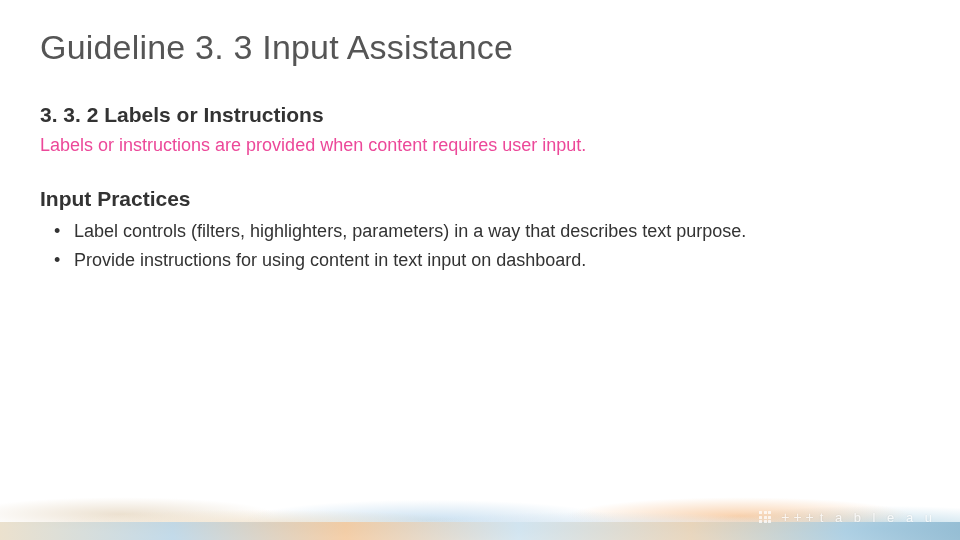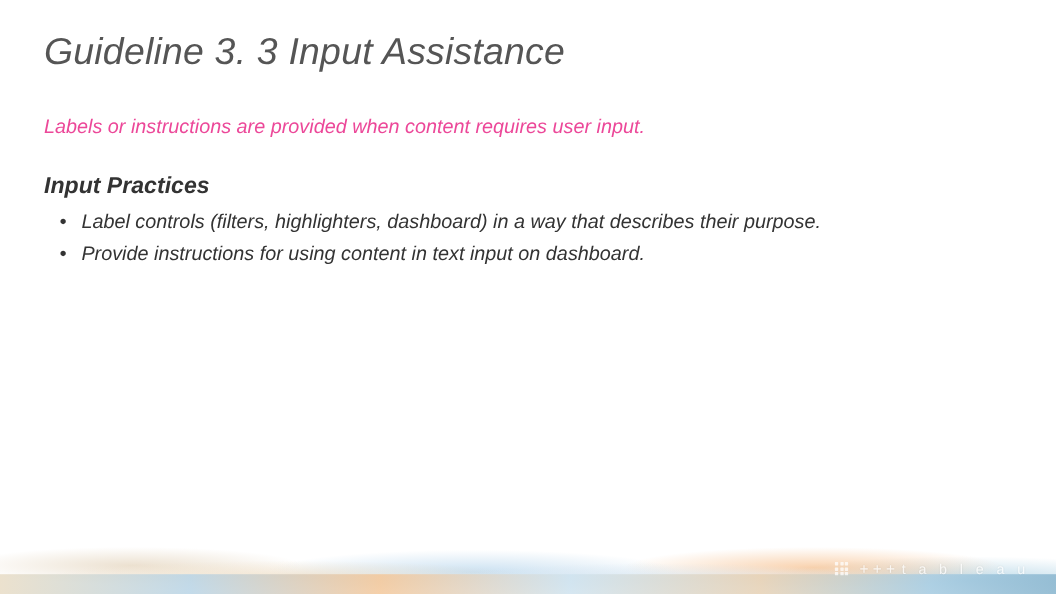--- a/index.html
+++ b/index.html
@@ -1,18 +1,18 @@
 <!DOCTYPE html>
 <html><head>
 <meta charset="utf-8">
 <style>
   * { margin: 0; padding: 0; box-sizing: border-box; }
   html, body { width: 960px; height: 540px; overflow: hidden; font-family: Arial, Helvetica, sans-serif; background: #ffffff; }
   .slide { position: relative; width: 960px; height: 540px; }
-  .content { padding: 28px 24px 0 40px; font-style: italic; }
+  .content { padding: 28px 24px 0 40px; }
   .title { font-size: 34px; font-weight: 400; color: #555555; margin-bottom: 36px; letter-spacing: 0.2px; }
   .section-heading { font-size: 21px; font-weight: 700; color: #333333; margin-bottom: 6px; }
   .desc { font-size: 18px; color: #ec4899; margin-bottom: 30px; line-height: 1.35; }
   .subheading { font-size: 21px; font-weight: 700; color: #333333; margin-bottom: 8px; }
   ul.bullets { list-style: none; padding-left: 14px; }
   ul.bullets li { font-size: 18px; color: #333333; line-height: 1.4; margin-bottom: 4px; position: relative; padding-left: 20px; }
   ul.bullets li::before { content: "•"; position: absolute; left: 0; top: 0; color: #333333; font-size: 18px; }
   .footer-art { position: absolute; bottom: 0; left: 0; width: 960px; height: 56px; }
   .wave { position: absolute; width: 100%; left: 0; }
   .wave1 { height: 56px; bottom: 0; background:
@@ -37,25 +37,26 @@
   .logo-dots span { width: 3px; height: 3px; background: #ffffff; display: block; border-radius: 0.5px; }
   .logo-dots span.c { background: #ffffff; }
 </style>
 </head>
 <body>
 
 <div class="slide">
   <div class="content">
     <h1 class="title">Guideline 3. 3 Input Assistance</h1>
 
+    <h2 class="section-heading">3. 3. 2 Labels or Instructions</h2>
     <p class="desc">Labels or instructions are provided when content requires user input.</p>
 
     <h3 class="subheading">Input Practices</h3>
     <ul class="bullets">
-      <li>Label controls (filters, highlighters, dashboard) in a way that describes their purpose.</li>
+      <li>Label controls (filters, highlighters, parameters) in a way that describes text purpose.</li>
       <li>Provide instructions for using content in text input on dashboard.</li>
     </ul>
   </div>
 
   <div class="footer-art">
     <div class="wave wave1"></div>
     <div class="wave wave2"></div>
     <div class="base-strip"></div>
     <div class="logo">
       <div class="logo-dots">

